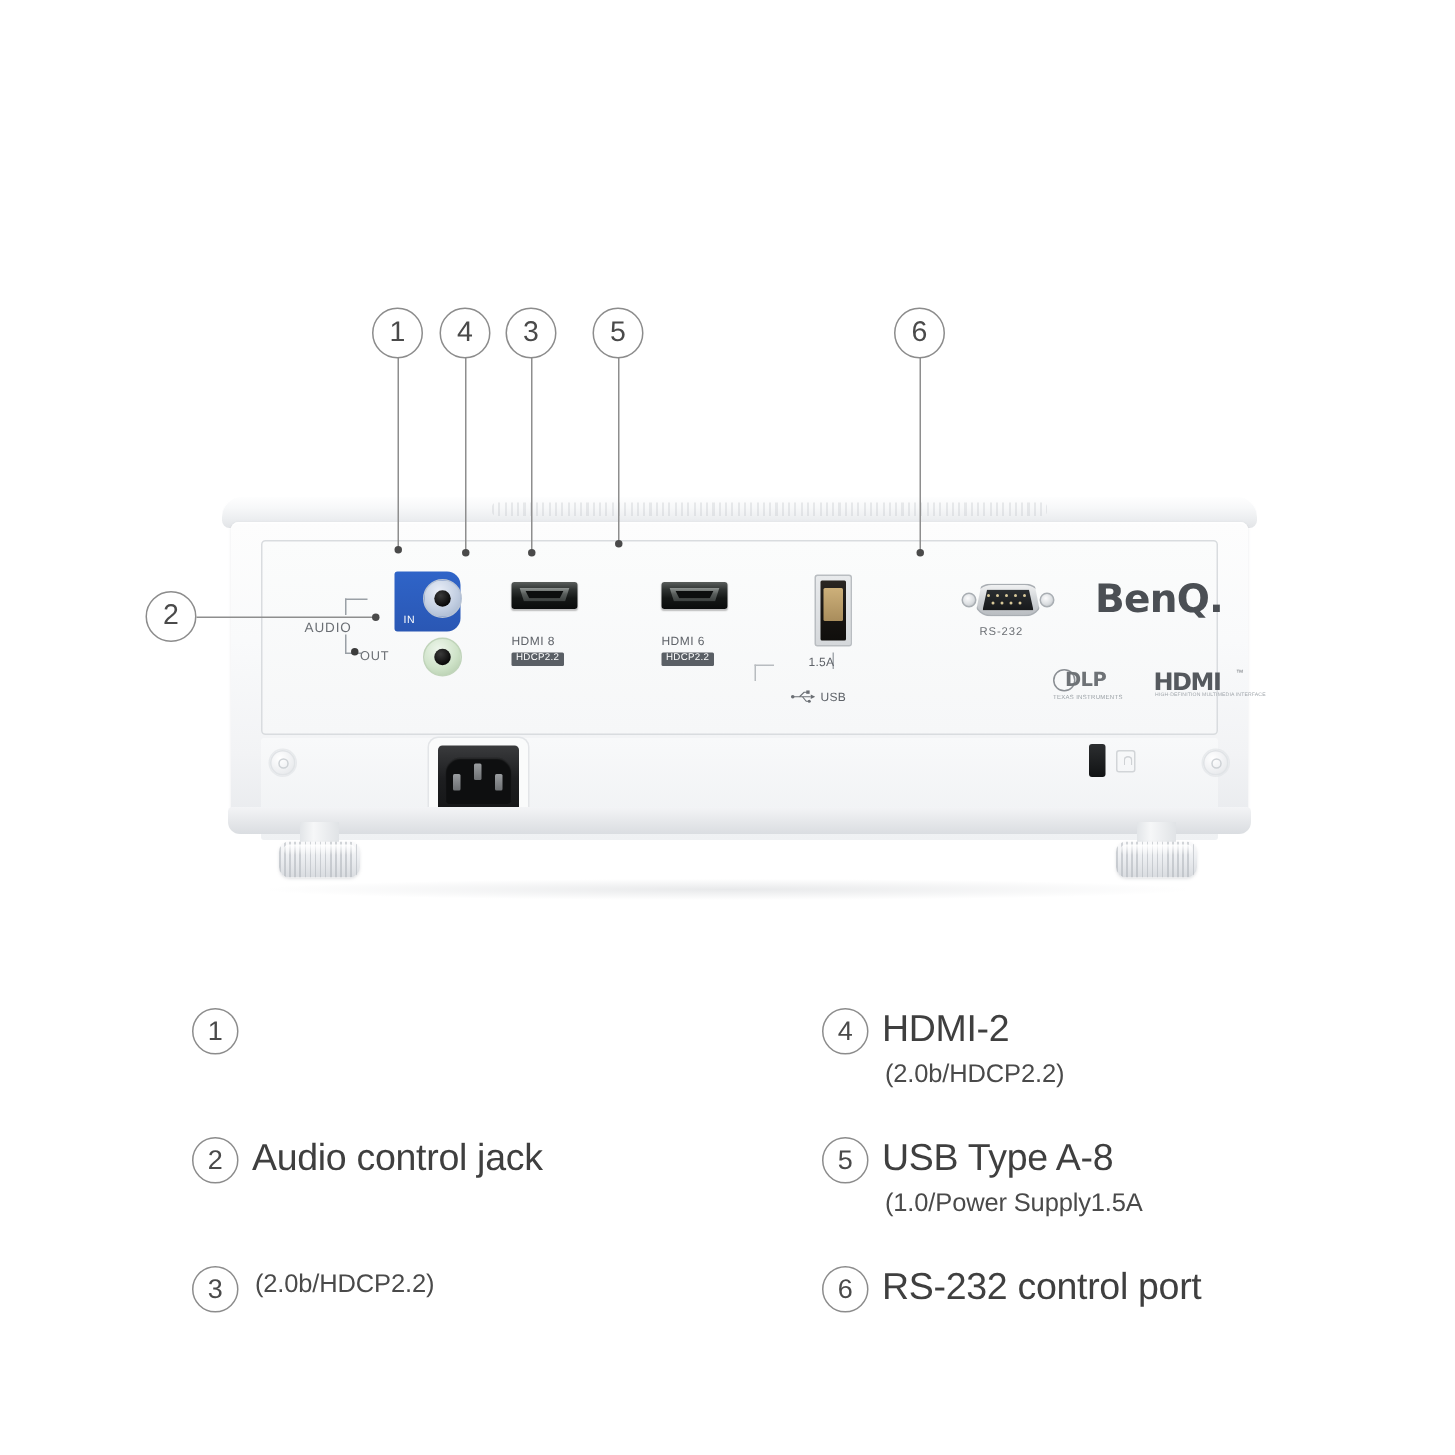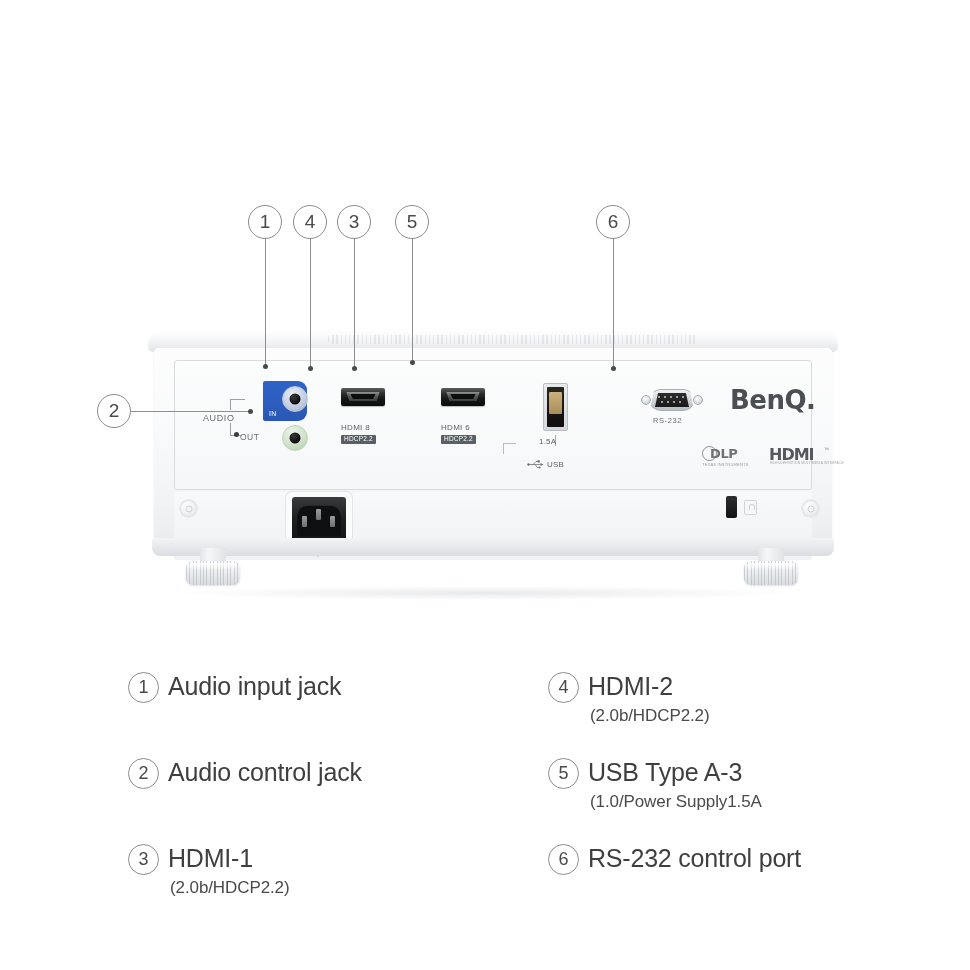--- a/index.html
+++ b/index.html
@@ -820,55 +820,51 @@
       <span class="pad"></span>
     </div>
   </div>
 
   <div id="legend">
 
     <div class="legend-col col-left">
 
       <div class="legend-item" style="top:22px;">
         <div class="legend-num">1</div>
-        <div class="legend-text">
-          <div class="legend-title">Audio input jack</div>
-        </div>
       </div>
 
       <div class="legend-item" style="top:108px;">
         <div class="legend-num">2</div>
         <div class="legend-text">
           <div class="legend-title">Audio control jack</div>
         </div>
       </div>
 
       <div class="legend-item" style="top:194px;">
         <div class="legend-num">3</div>
         <div class="legend-text">
-          <div class="legend-title">HDMI-1</div>
           <div class="legend-sub">(2.0b/HDCP2.2)</div>
         </div>
       </div>
     </div>
 
     <div class="legend-col col-right">
 
       <div class="legend-item" style="top:22px;">
         <div class="legend-num">4</div>
         <div class="legend-text">
           <div class="legend-title">HDMI-2</div>
           <div class="legend-sub">(2.0b/HDCP2.2)</div>
         </div>
       </div>
 
       <div class="legend-item" style="top:108px;">
         <div class="legend-num">5</div>
         <div class="legend-text">
-          <div class="legend-title">USB Type A-3</div>
+          <div class="legend-title">USB Type A-8</div>
           <div class="legend-sub">(1.0/Power Supply1.5A</div>
         </div>
       </div>
 
       <div class="legend-item" style="top:194px;">
         <div class="legend-num">6</div>
         <div class="legend-text">
           <div class="legend-title">RS-232 control port</div>
         </div>
       </div>

